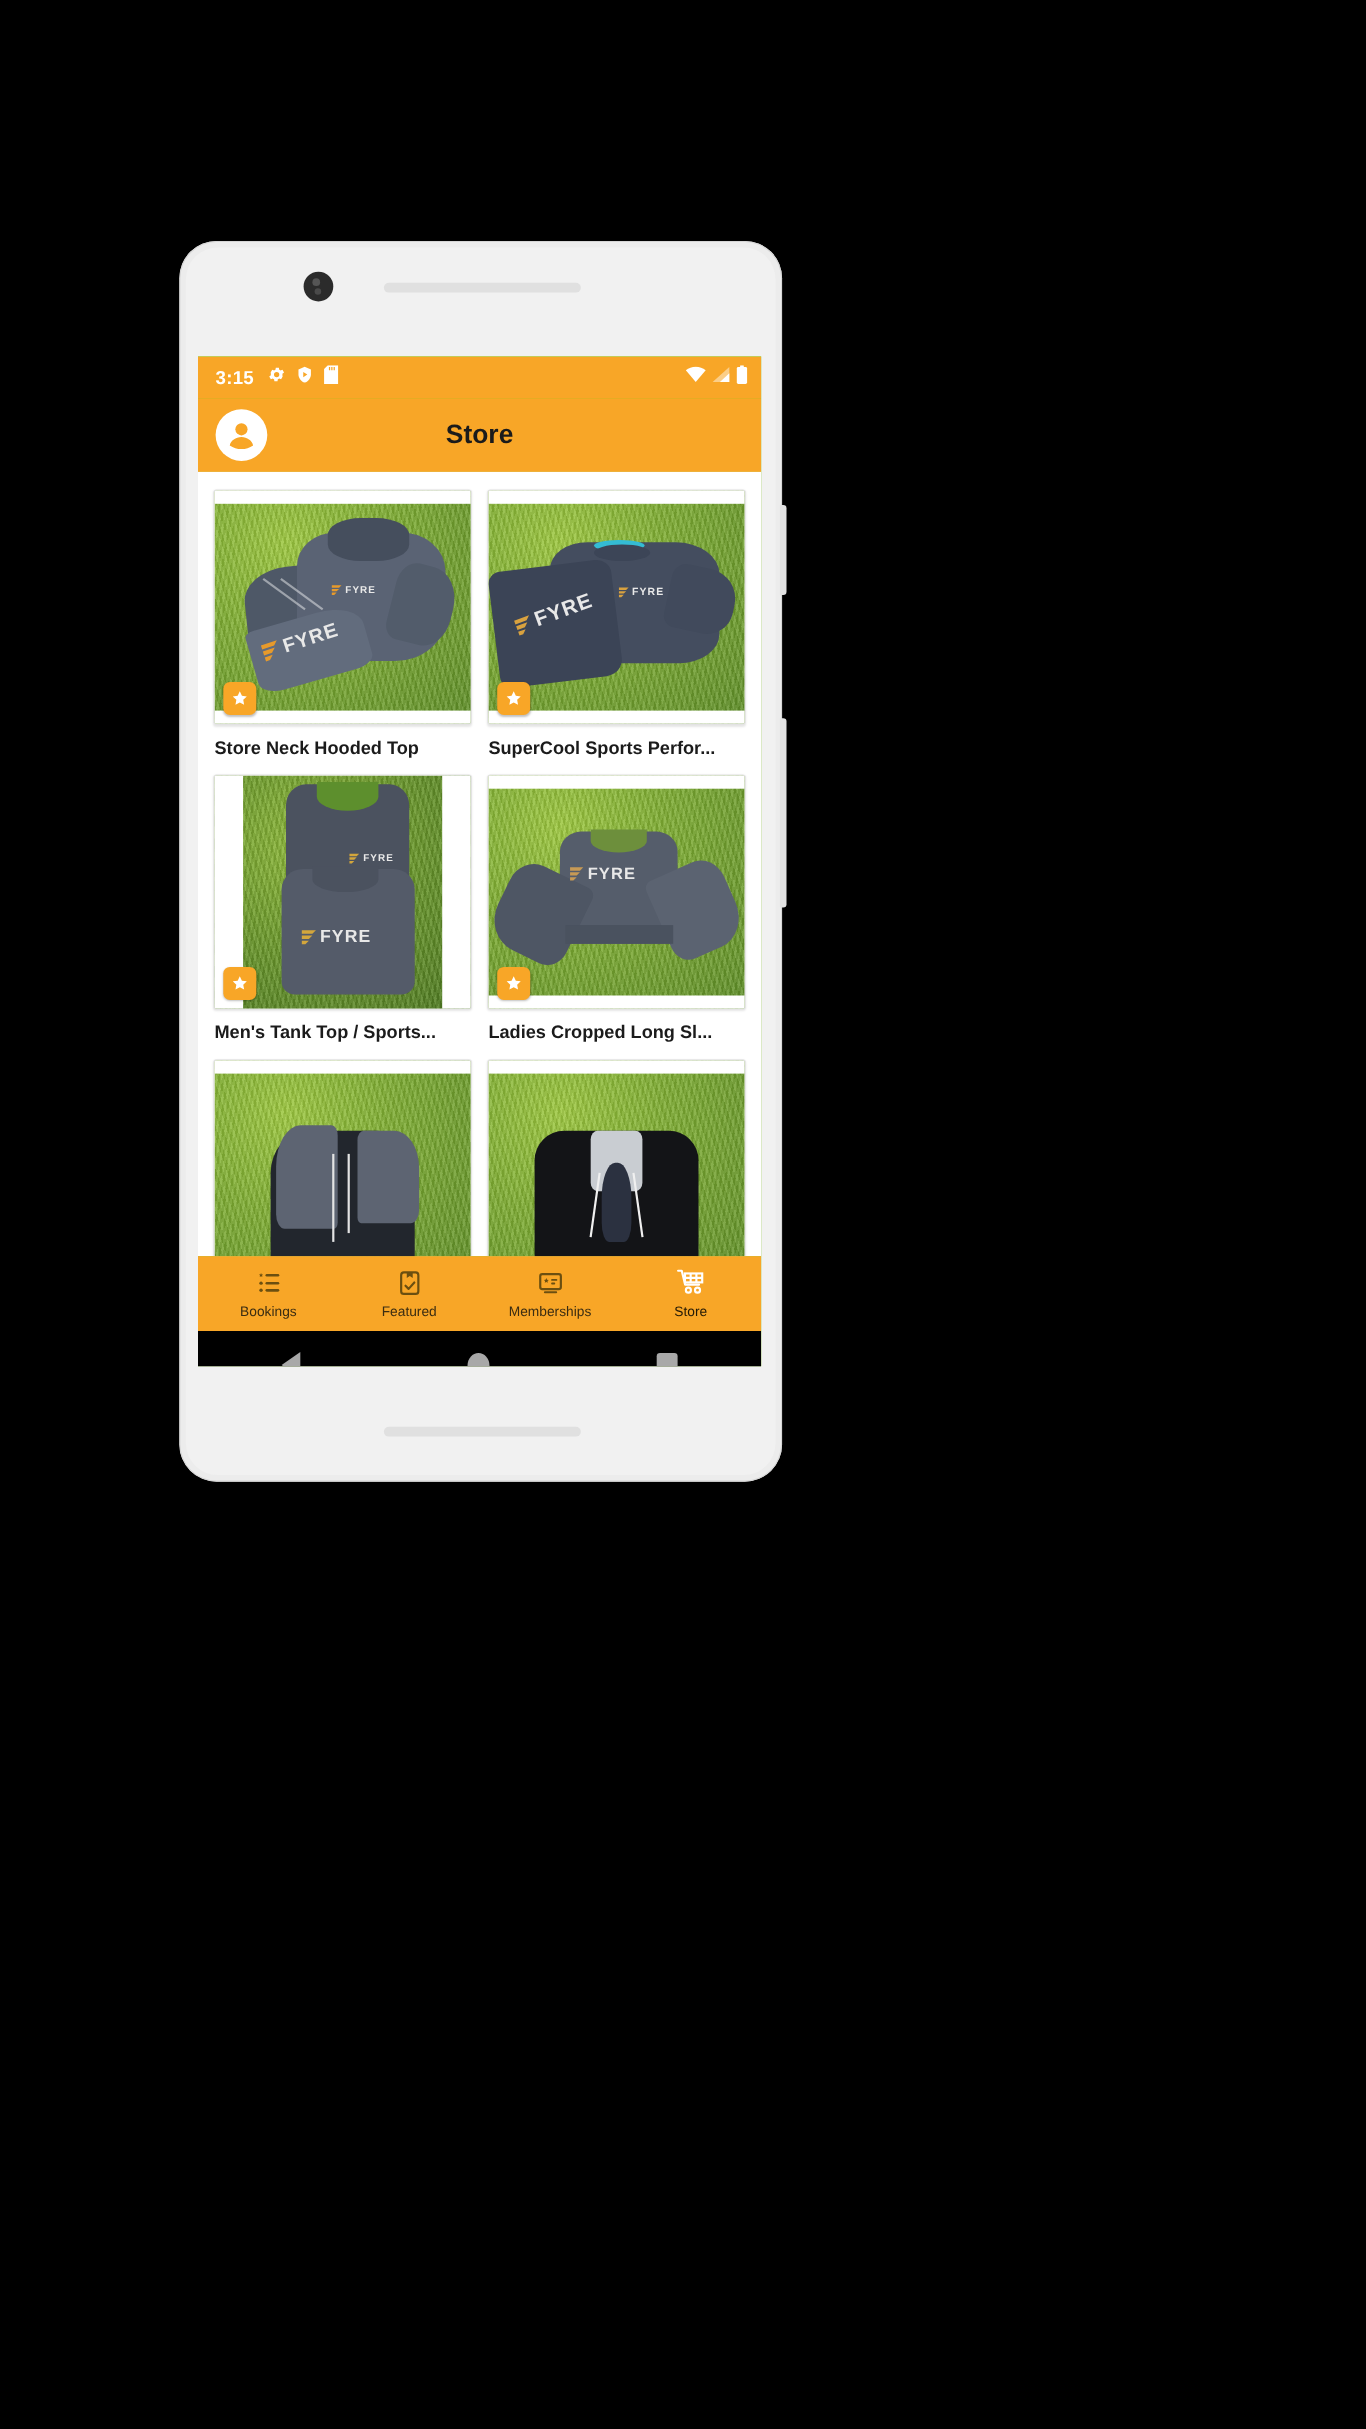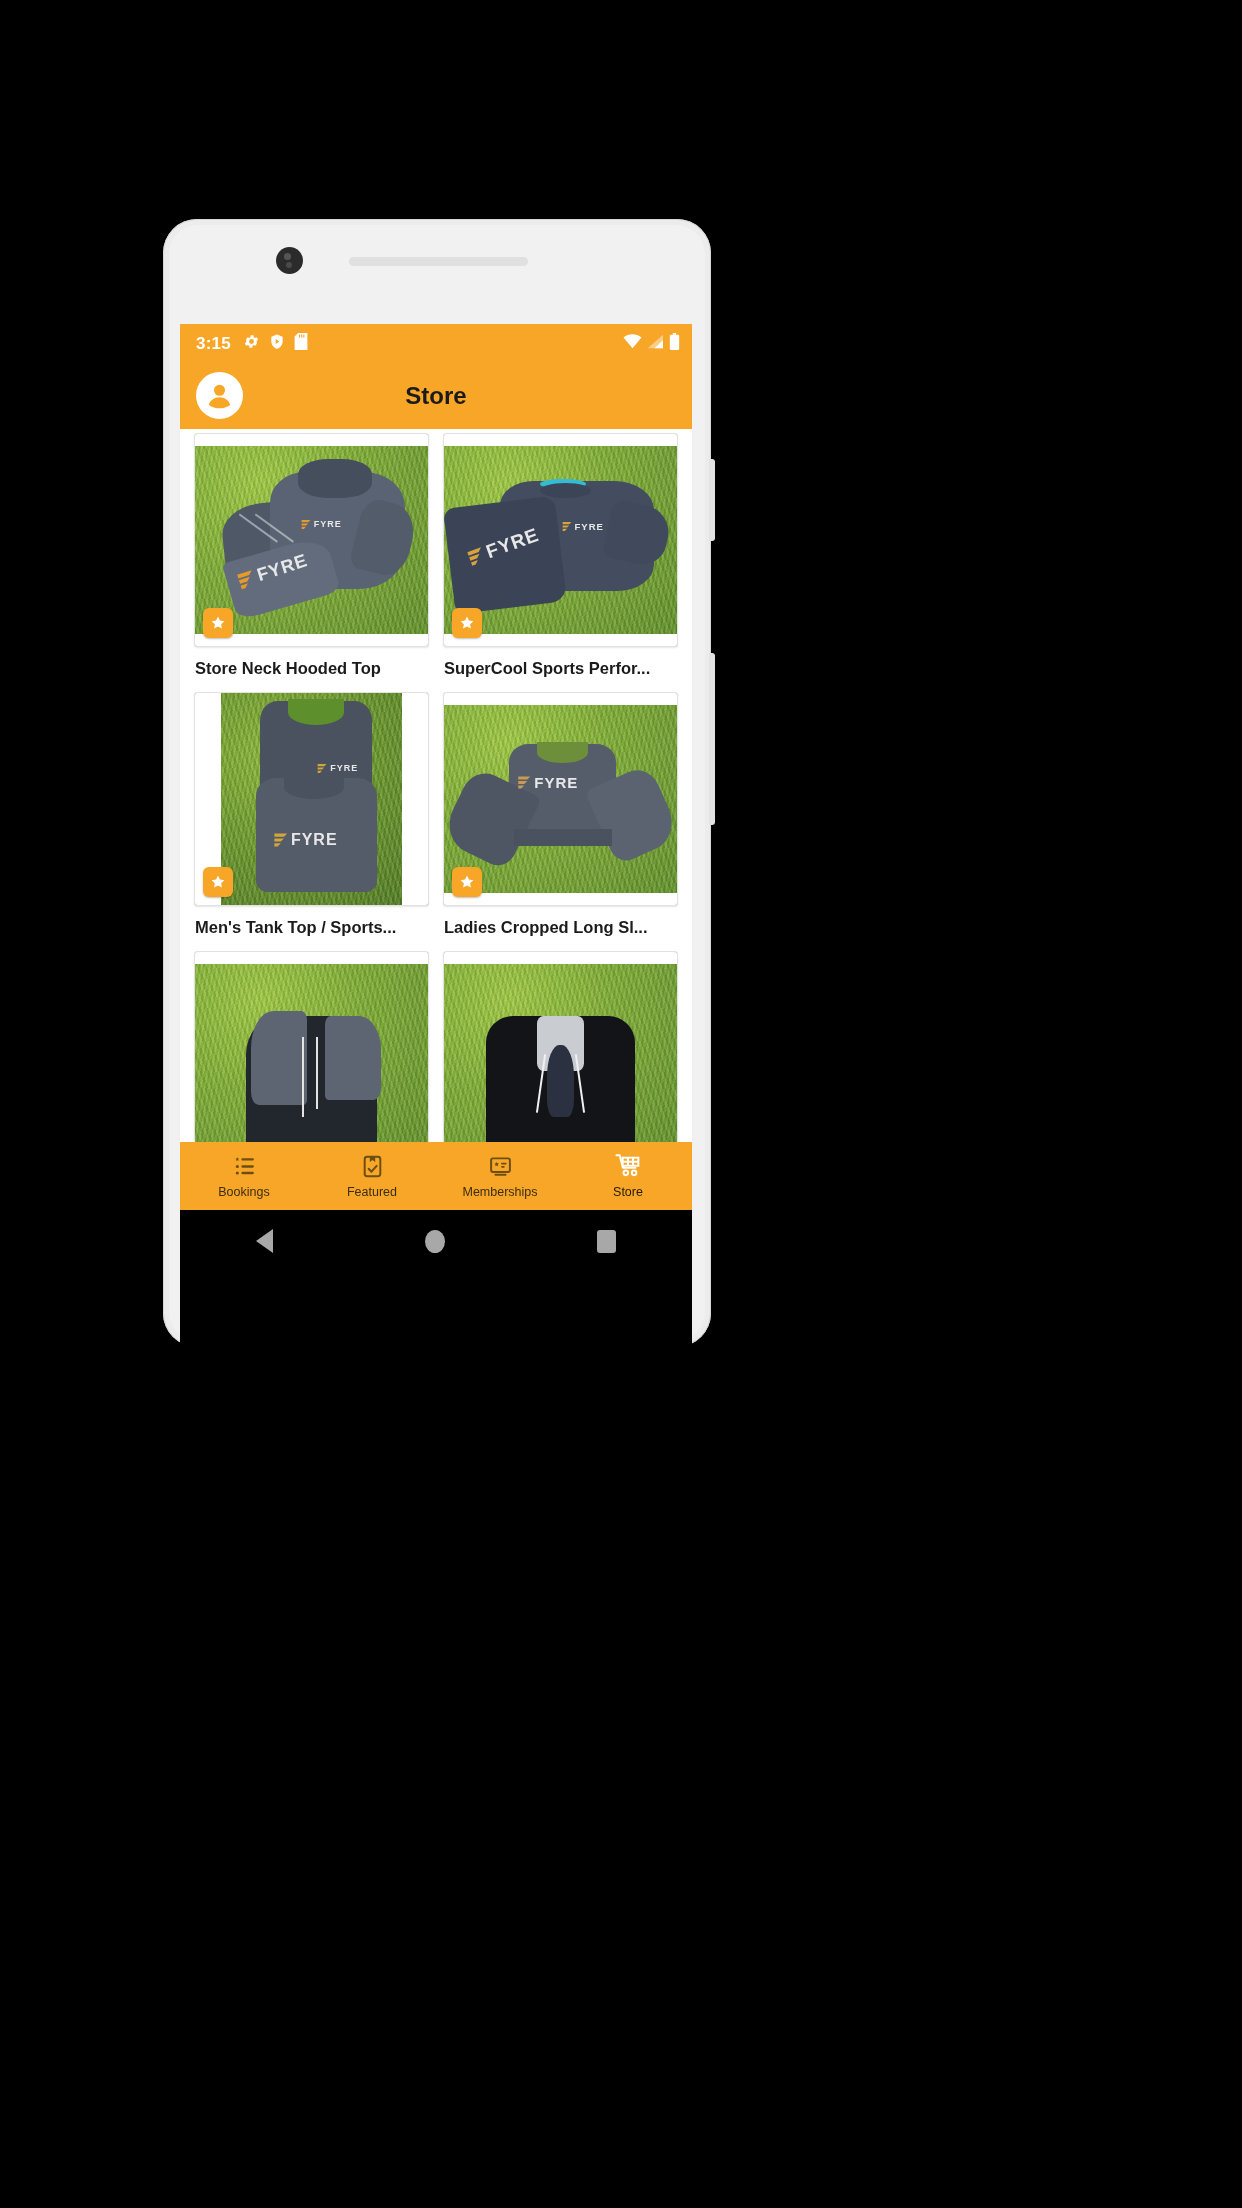--- a/index.html
+++ b/index.html
@@ -62,22 +62,22 @@
   #bottom-speaker {
     position: absolute; left: 186px; top: 1078px;
     width: 179px; height: 9px; border-radius: 5px;
     background: #e0e0e0;
   }
 
   
   #screen {
     position: absolute;
     left: 17px; top: 105px;
-    width: 512px; height: 1077px;
-    background: #000000;
+    width: 512px; height: 918px;
+    background: #84cc16;
     overflow: hidden;
   }
 
   
   #status-bar {
     position: relative;
     height: 38px;
     background: #f8a627;
     display: flex;
     align-items: center;
@@ -129,21 +129,21 @@
     text-align: center;
     font-size: 20px;
     font-weight: bold;
     color: #1b1b1b;
     padding: 22px 0 16px 0;
   }
   #product-grid {
     display: grid;
     grid-template-columns: 1fr 1fr;
     gap: 0px 14px;
-    padding: 4px 14px;
+    padding: 16px 14px;
   }
   .product-cell { position: relative; }
   .product-card {
     position: relative;
     background: #ffffff;
     border: 1px solid #e2e2e2;
     border-radius: 3px;
     height: 214px;
     overflow: hidden;
     box-shadow: 0 1px 2px rgba(0,0,0,0.10);

